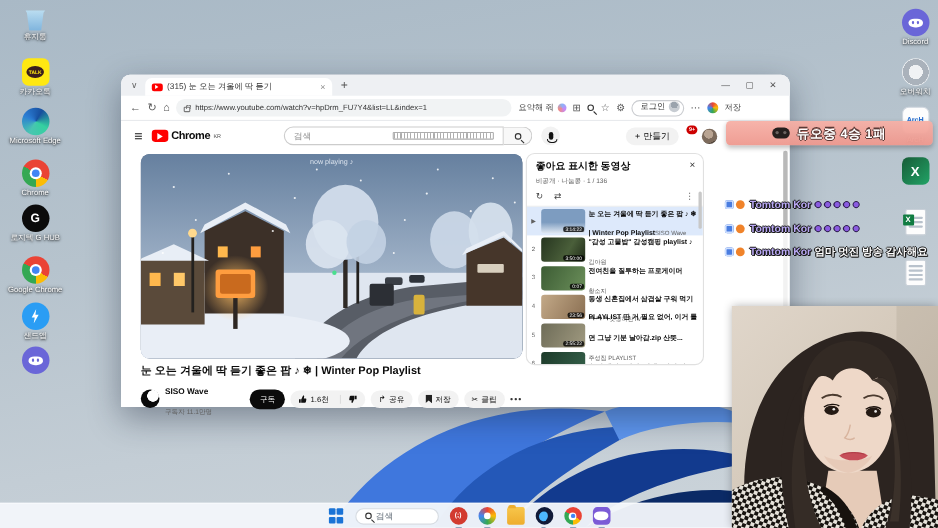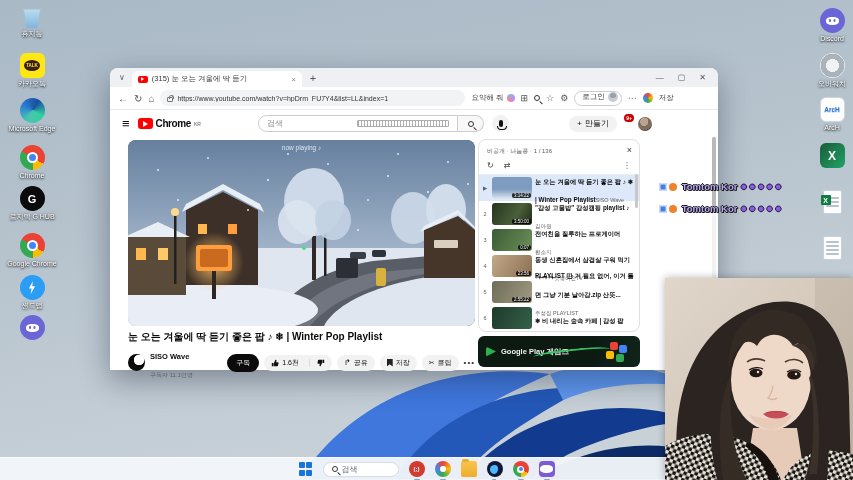--- a/index.html
+++ b/index.html
@@ -460,20 +460,21 @@
           <span class="pill">
               <span>✂</span>
               <span>클립</span>
             </span>
           <span class="dots3">•••</span>
         </span>
       </div>
 
       <div class="plpanel">
         <div class="plhead">
+          <h3>좋아요 표시한 동영상</h3>
           <div class="plsub">비공개 · 나눔콩 · 1 / 136</div>
           <span class="plclose">×</span>
         </div>
         <div class="plctl">
           <span>↻</span>
           <span>⇄</span>
           <span class="k">⋮</span>
         </div>
         <div class="plitems">
           <div class="pli sel">
@@ -515,47 +516,44 @@
             <span class="idx">6</span>
             <span class="pthumb t5">
                 <span class="dur"></span>
               </span>
             <span class="pmeta"><span class="ptitle">❄ 비 내리는 숲속 카페 | 감성 팝</span><span class="pch"></span></span>
           </div>
         </div>
         <span class="plsb"></span>
       </div>
 
-      <div class="ad">
-        <span class="gp"></span>
-        <b>Google Play 게임즈</b>
-        <span class="blocks">
-          <i style="left:12px; top:2px; background:#ea4335;"></i>
-          <i style="left:21px; top:5px; background:#4285f4;"></i>
-          <i style="left:8px; top:11px; background:#fbbc05;"></i>
-          <i style="left:18px; top:14px; background:#34a853;"></i>
-        </span>
-        <span class="swoosh"></span>
-      </div>
 
       <span class="pgsb">
           <i></i>
         </span>
     </div>
   </div>
 
+  <div class="obanner">
+    <span class="ctrl"></span>
+    <b>듀오중 4승 1패</b>
+  </div>
 
   <div class="chat">
     <div class="chat-line l2 em">
       <span class="cb b-blue"></span><span class="cb b-orange"></span>
       <span class="cu">Tomtom Kor</span><span class="ct">●●●●●</span>
     </div>
     <div class="chat-line l3 em">
       <span class="cb b-blue"></span><span class="cb b-orange"></span>
       <span class="cu">Tomtom Kor</span><span class="ct">●●●●●</span>
+    </div>
+    <div class="chat-line l4">
+      <span class="cb b-blue"></span><span class="cb b-orange"></span>
+      <span class="cu">Tomtom Kor</span><span class="ct">엄마 멋진 방송 감사해요</span>
     </div>
   </div>
 
   <div class="webcam">
     <svg width="188" height="202" viewBox="0 0 188 202">
       <defs>
         <linearGradient id="wbg" x1="0" y1="0" x2="1" y2="1">
           <stop offset="0" stop-color="#e0d6ca"></stop>
             <stop offset="1" stop-color="#c8bcab"></stop>
         </linearGradient>

